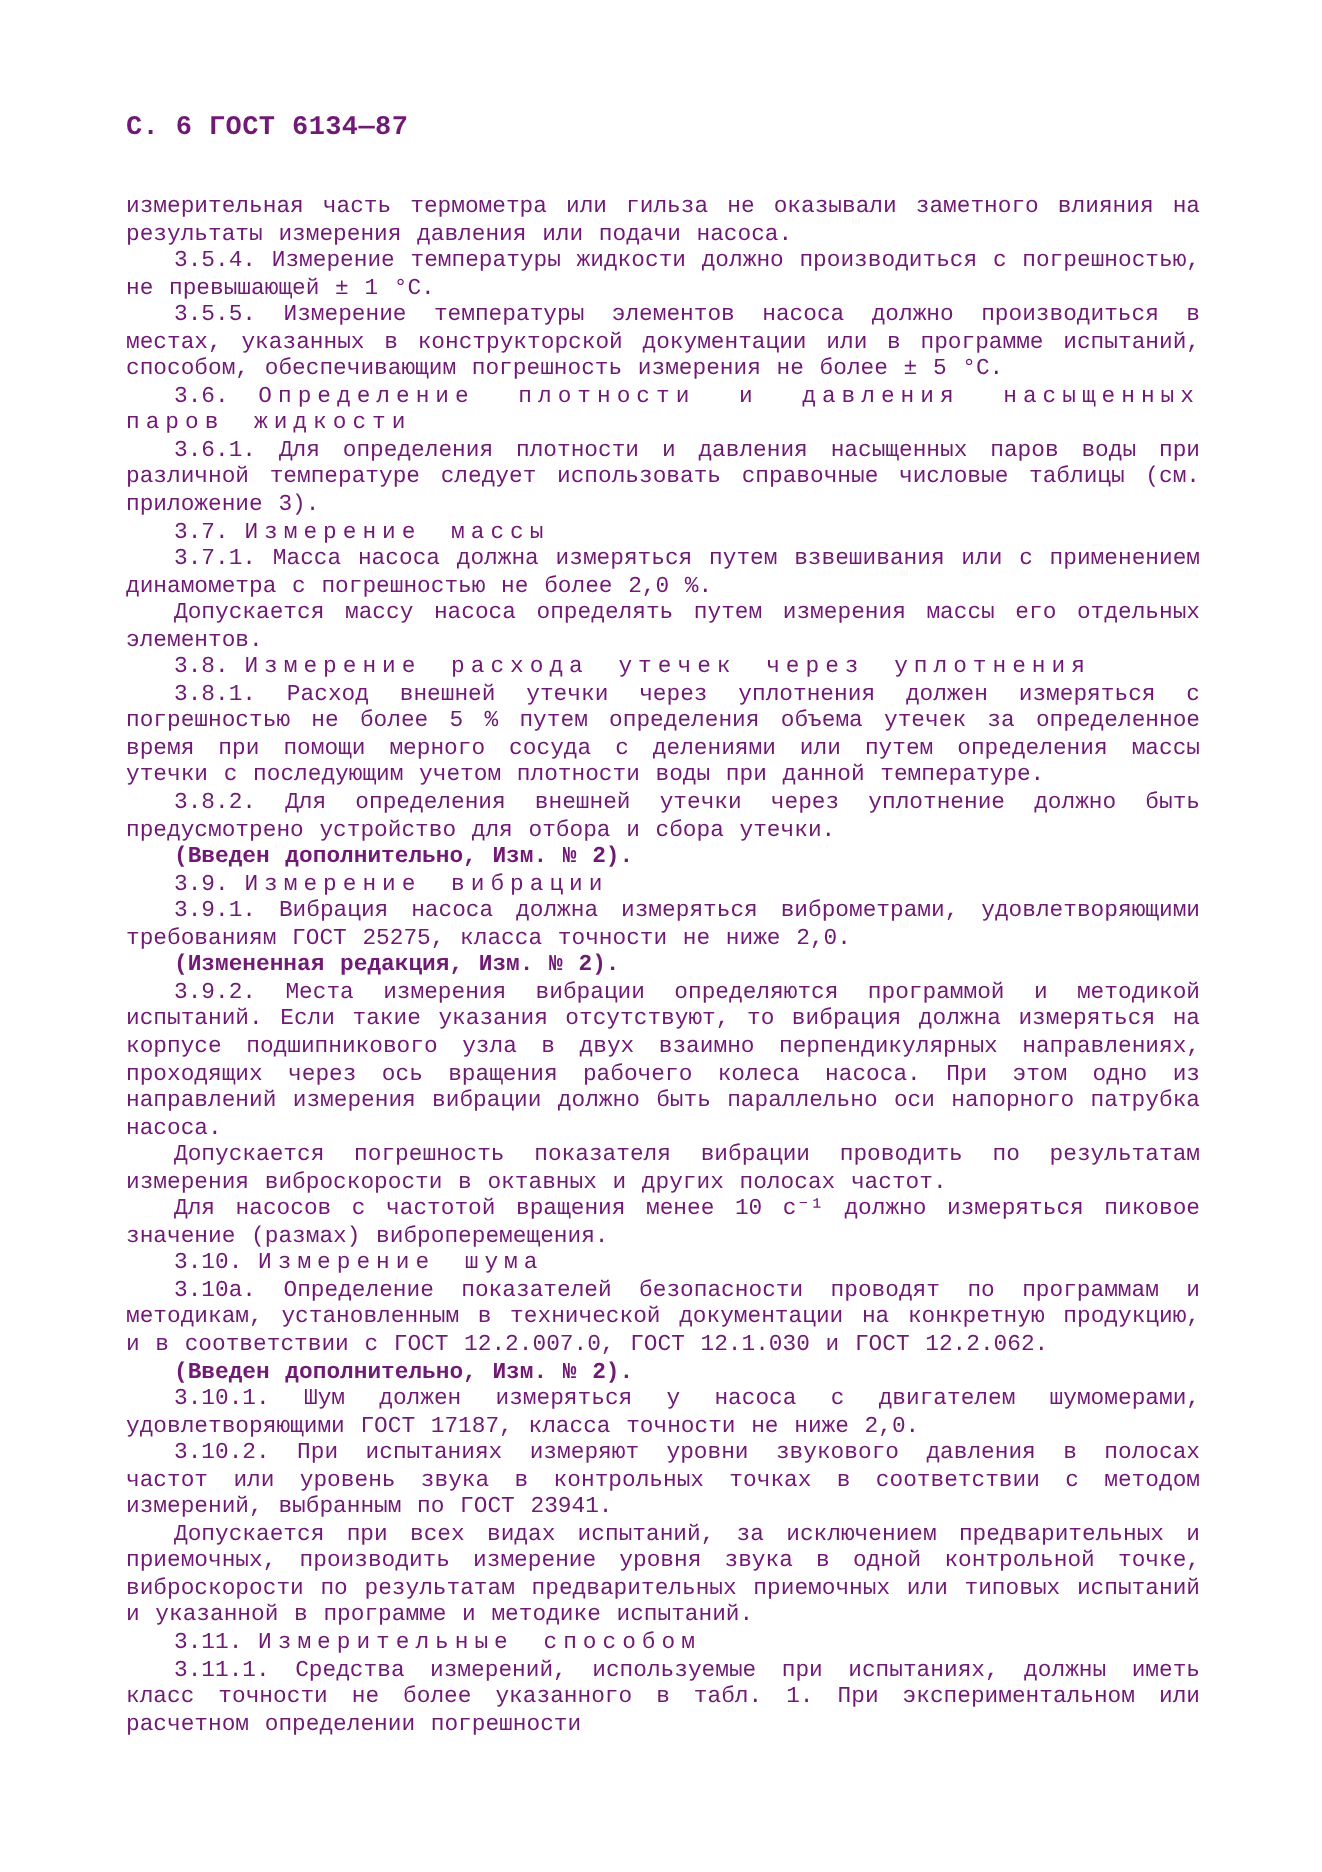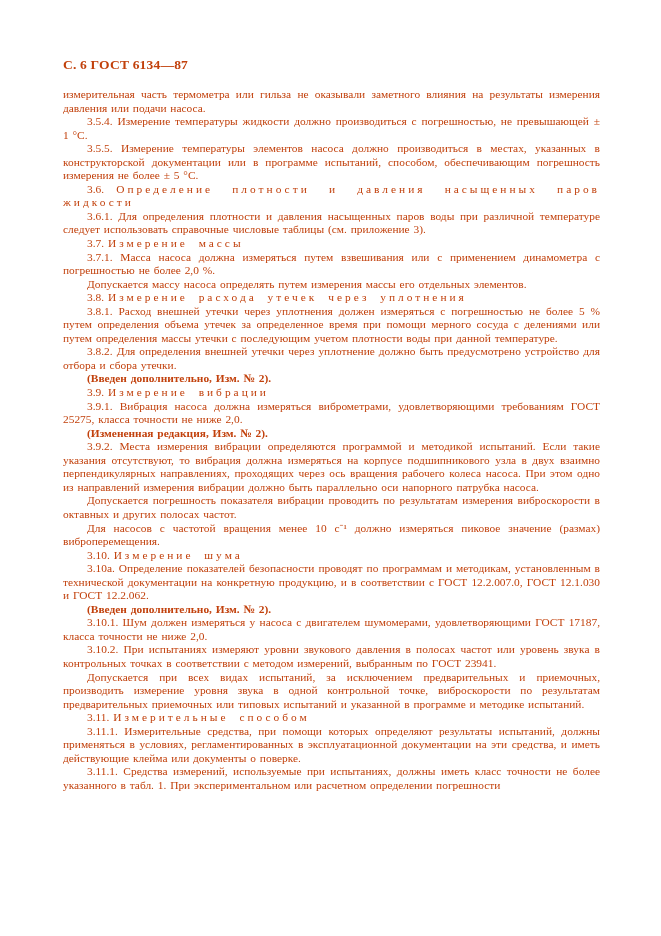--- a/index.html
+++ b/index.html
@@ -6,35 +6,35 @@
     margin: 0;
     padding: 0;
     background: #ffffff;
   }
   .page {
     position: relative;
     width: 661px;
     height: 936px;
     background: #ffffff;
     overflow: hidden;
-    font-family: Liberation Serif, serif;
-    color: #c2410c;
+    font-family: Liberation Mono, monospace;
+    color: #701a75;
   }
   .running-header {
     position: absolute;
     top: 57px;
     left: 63px;
     font-size: 13.5px;
     font-weight: bold;
     letter-spacing: 0.2px;
     white-space: nowrap;
   }
   .content {
     position: absolute;
-    top: 88px;
+    top: 98px;
     left: 63px;
     width: 537px;
   }
   .para {
     margin: 0;
     font-size: 11.4px;
     line-height: 13.55px;
     text-align: justify;
     word-spacing: 1px;
   }
@@ -73,16 +73,15 @@
       <p class="para body indent">3.9.2. Места измерения вибрации определяются программой и методикой испытаний. Если такие указания отсутствуют, то вибрация должна измеряться на корпусе подшипникового узла в двух взаимно перпендикулярных направлениях, проходящих через ось вращения рабочего колеса насоса. При этом одно из направлений измерения вибрации должно быть параллельно оси напорного патрубка насоса.</p>
       <p class="para body indent">Допускается погрешность показателя вибрации проводить по результатам измерения виброскорости в октавных и других полосах частот.</p>
       <p class="para body indent">Для насосов с частотой вращения менее 10 с⁻¹ должно измеряться пиковое значение (размах) виброперемещения.</p>
       <p class="para heading indent"><span>3.10.</span> <span class="spaced">Измерение шума</span></p>
       <p class="para body indent">3.10а. Определение показателей безопасности проводят по программам и методикам, установленным в технической документации на конкретную продукцию, и в соответствии с ГОСТ 12.2.007.0, ГОСТ 12.1.030 и ГОСТ 12.2.062.</p>
       <p class="para body indent bold">(Введен дополнительно, Изм. № 2).</p>
       <p class="para body indent">3.10.1. Шум должен измеряться у насоса с двигателем шумомерами, удовлетворяющими ГОСТ 17187, класса точности не ниже 2,0.</p>
       <p class="para body indent">3.10.2. При испытаниях измеряют уровни звукового давления в полосах частот или уровень звука в контрольных точках в соответствии с методом измерений, выбранным по ГОСТ 23941.</p>
       <p class="para body indent">Допускается при всех видах испытаний, за исключением предварительных и приемочных, производить измерение уровня звука в одной контрольной точке, виброскорости по результатам предварительных приемочных или типовых испытаний и указанной в программе и методике испытаний.</p>
       <p class="para heading indent"><span>3.11.</span> <span class="spaced">Измерительные способом</span></p>
-      <p class="para body indent">3.11.1. Измерительные средства, при помощи которых определяют результаты испытаний, должны применяться в условиях, регламентированных в эксплуатационной документации на эти средства, и иметь действующие клейма или документы о поверке.</p>
       <p class="para body indent">3.11.1. Средства измерений, используемые при испытаниях, должны иметь класс точности не более указанного в табл. 1. При экспериментальном или расчетном определении погрешности</p>
     </div>
 </div>
 
 </body></html>

